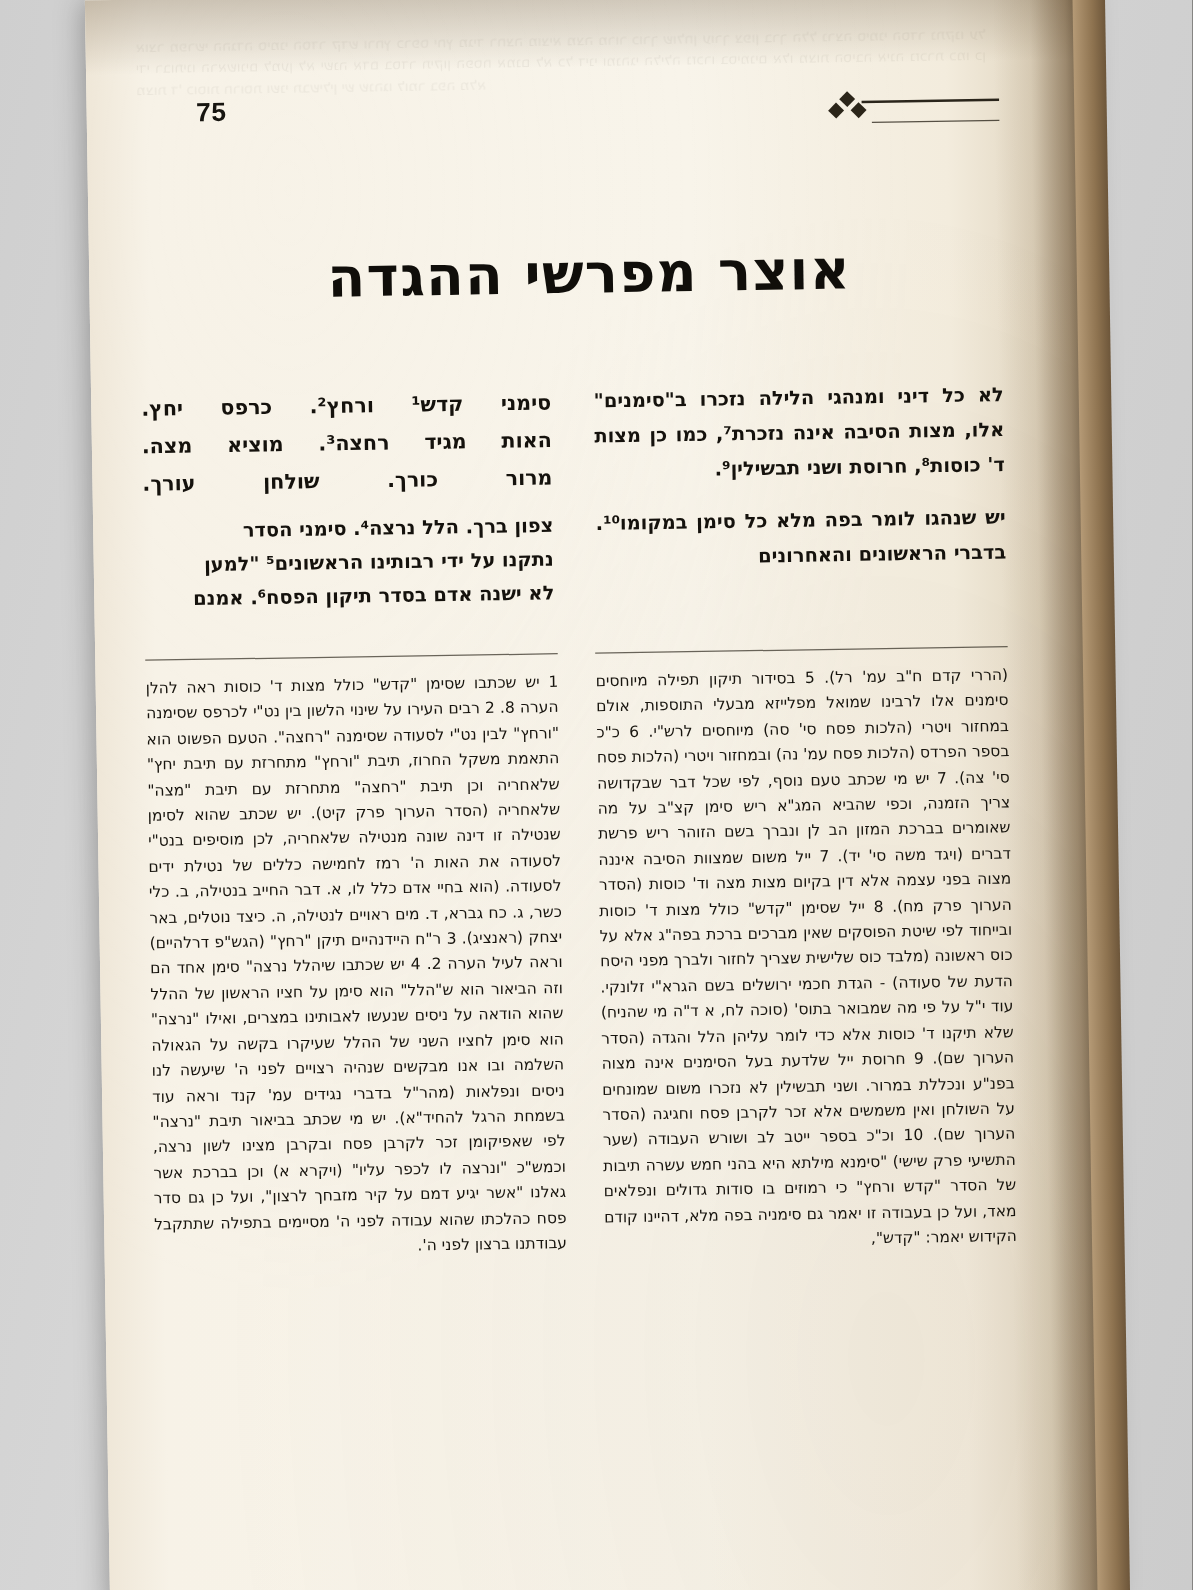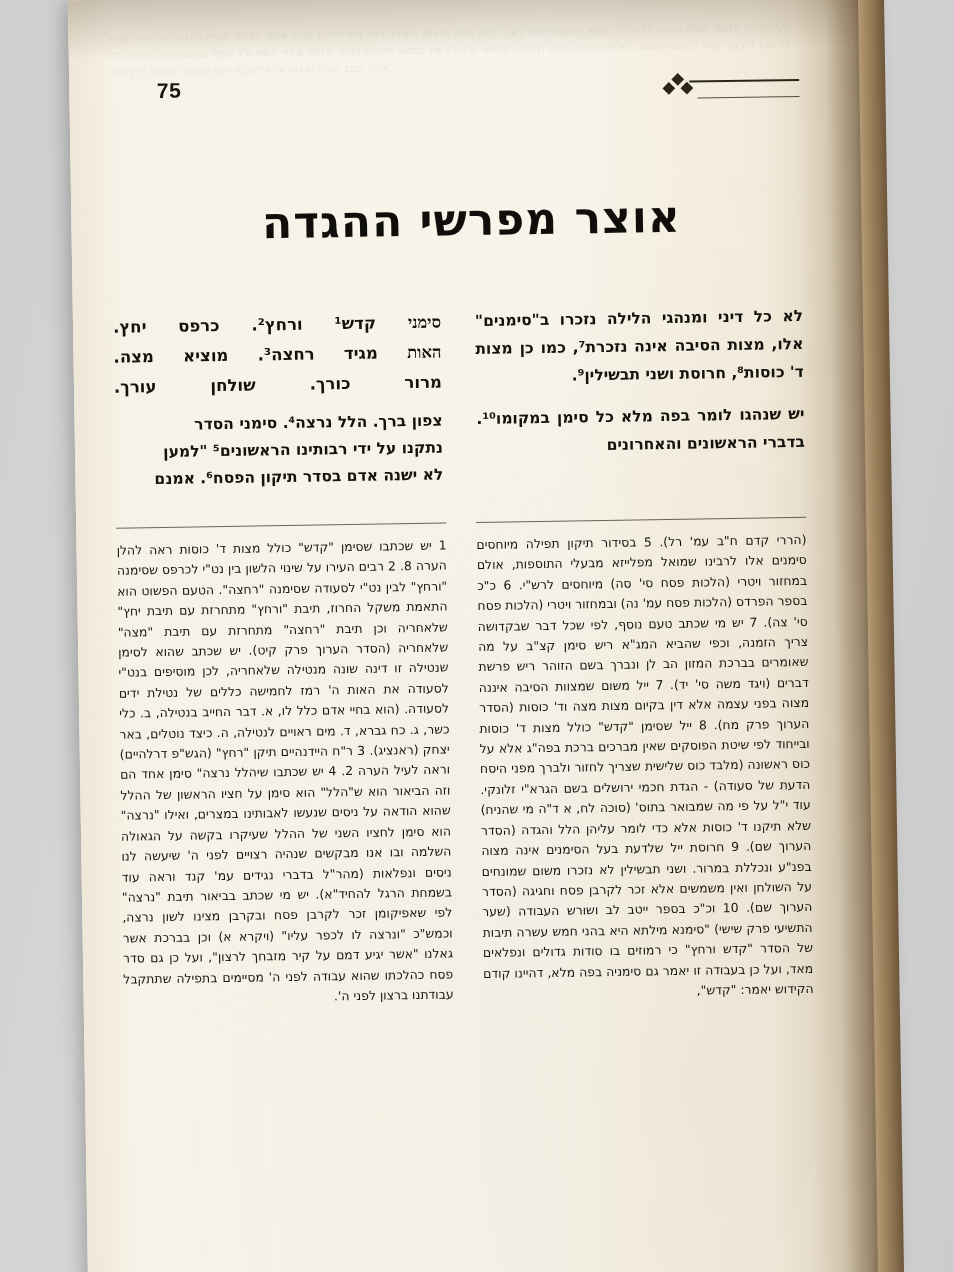--- a/index.html
+++ b/index.html
@@ -171,21 +171,20 @@
   }
   .simanim {
     font-size: 16.5px;
     line-height: 30px;
     font-weight: 700;
     text-align: justify;
     text-align-last: justify;
   }
   .simanim .lbl {
     font-weight: 700;
-    font-family: Liberation Serif, serif;
   }
   .siman-intro {
     margin-top: 10px;
     font-size: 15.5px;
     line-height: 27px;
     font-weight: 600;
     text-align: justify;
   }
   .right-note {
     font-size: 15.5px;

